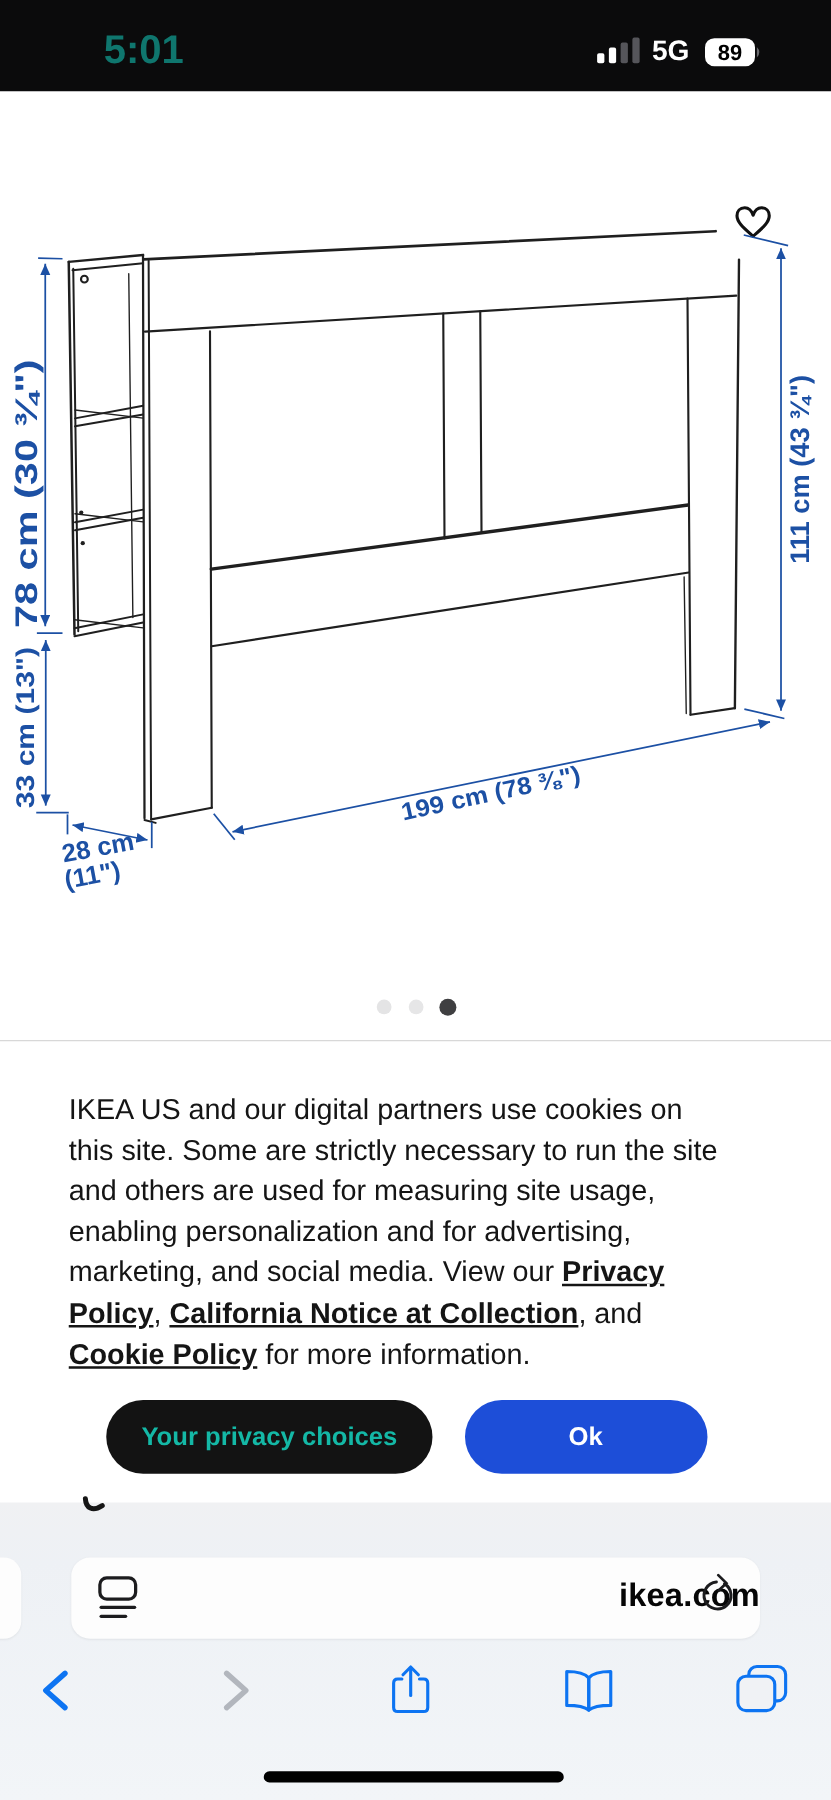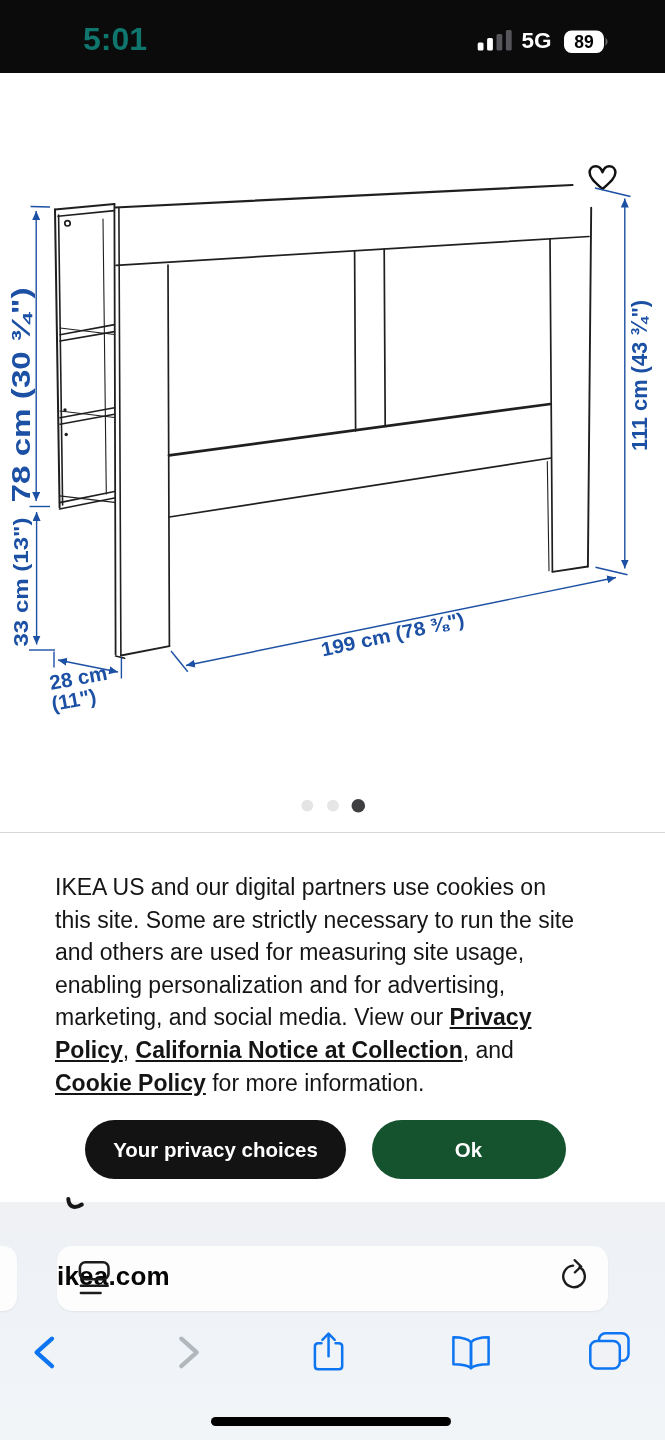--- a/index.html
+++ b/index.html
@@ -11,35 +11,35 @@
 <body>
 
 <div class="abs" style="left:0;top:0;width:665px;height:73px;background:#0b0b0c;"></div>
 
 <div class="abs" style="left:83px;top:21px;color:#0f766e;font-size:32px;font-weight:bold;letter-spacing:0px;">5:01</div>
 
 <div class="abs" style="left:0;top:832px;width:665px;height:1px;background:#d8d8d8;"></div>
 
 <div class="abs" style="left:55px;top:871px;width:600px;font-size:23px;line-height:32.6px;color:#151515;white-space:nowrap;">IKEA US and our digital partners use cookies on<br>this site. Some are strictly necessary to run the site<br>and others are used for measuring site usage,<br>enabling personalization and for advertising,<br>marketing, and social media. View our <b><u>Privacy</u></b><br><b><u>Policy</u></b>, <b><u>California Notice at Collection</u></b>, and<br><b><u>Cookie Policy</u></b> for more information.</div>
 
-<div class="abs" style="left:85px;top:1120px;width:261px;height:59px;background:#131313;border-radius:29.5px;color:#ffffff;font-size:20.5px;font-weight:bold;text-align:center;line-height:59px;">Your privacy choices</div>
-
-<div class="abs" style="left:371.5px;top:1120px;width:194px;height:59px;background:#14532d;border-radius:29.5px;color:#fff;font-size:20.5px;font-weight:bold;text-align:center;line-height:59px;">Ok</div>
+<div class="abs" style="left:85px;top:1120px;width:261px;height:59px;background:#131313;border-radius:29.5px;color:#14b8a6;font-size:20.5px;font-weight:bold;text-align:center;line-height:59px;">Your privacy choices</div>
+
+<div class="abs" style="left:371.5px;top:1120px;width:194px;height:59px;background:#1d4ed8;border-radius:29.5px;color:#fff;font-size:20.5px;font-weight:bold;text-align:center;line-height:59px;">Ok</div>
 
 <div class="abs" style="left:0;top:1202px;width:665px;height:238px;background:linear-gradient(#f0f1f3,#eef1f5 20%,#f2f5f8);"></div>
 
 <svg class="abs" style="left:55px;top:1192px;" width="40" height="22" viewBox="0 0 40 22">
   <path d="M13.3,7 C13.8,14.5 19,17.5 26.8,12.5" fill="none" stroke="#161616" stroke-width="4" stroke-linecap="round"></path>
 </svg>
 
 <div class="abs" style="left:-14px;top:1246px;width:31px;height:65px;background:#fdfdfd;border-radius:14px;box-shadow:0 1px 2px rgba(0,0,0,0.06);"></div>
 
 <div class="abs" style="left:57px;top:1246px;width:551px;height:65px;background:#fdfdfd;border-radius:15px;box-shadow:0 1px 2px rgba(0,0,0,0.06);"></div>
 
-<div class="abs" style="left:57px;top:1261px;width:551px;text-align:left;font-size:26px;font-weight:bold;letter-spacing:0.2px;color:#060606;">ikea.com</div>
+<div class="abs" style="left:57px;top:1261px;width:551px;text-align:right;font-size:26px;font-weight:bold;letter-spacing:0.2px;color:#060606;">ikea.com</div>
 
 <div class="abs" style="left:211px;top:1417px;width:240px;height:9px;border-radius:4.5px;background:#000;"></div>
 
 <svg class="abs" style="left:0;top:0;" width="665" height="1440" viewBox="0 0 665 1440">
   <defs>
     <marker id="ae" markerUnits="userSpaceOnUse" markerWidth="12" markerHeight="10" refX="9" refY="4" orient="auto">
       <path d="M0,0 L9,4 L0,8 z" fill="#1c50a4"></path>
     </marker>
     <marker id="as" markerUnits="userSpaceOnUse" markerWidth="12" markerHeight="10" refX="9" refY="4" orient="auto-start-reverse">
       <path d="M0,0 L9,4 L0,8 z" fill="#1c50a4"></path>

